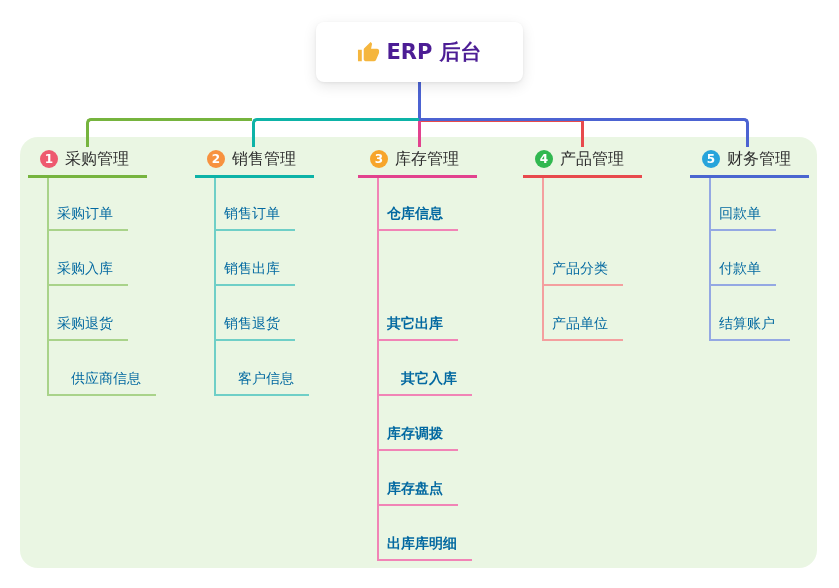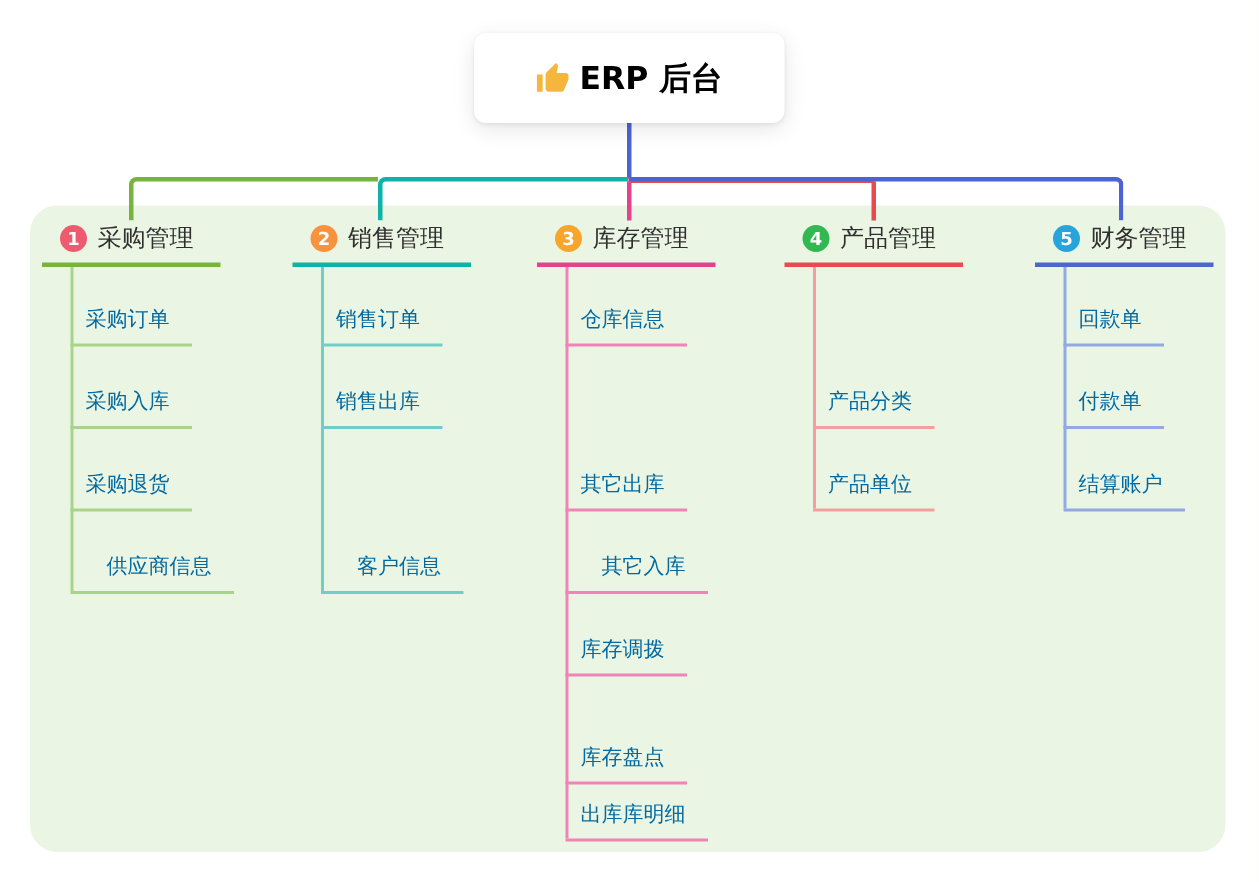--- a/index.html
+++ b/index.html
@@ -9,21 +9,21 @@
 
   
   .panel{position:absolute;left:20px;top:137px;width:797px;height:431px;
          background:#eaf6e3;border-radius:18px;}
 
   
   .root-node{position:absolute;left:316px;top:22px;width:207px;height:60px;
              background:#ffffff;border-radius:8px;
              box-shadow:0 4px 14px rgba(0,0,0,.10),0 1px 3px rgba(0,0,0,.06);
              display:flex;align-items:center;justify-content:center;gap:6px;
-             font-size:21px;font-weight:600;color:#000000;z-index:5;}
+             font-size:21px;font-weight:600;color:#4c1d95;z-index:5;}
   .root-node svg{display:block;}
 
   
   .conn{position:absolute;box-sizing:border-box;z-index:2;}
   .root-vline{left:418px;top:82px;width:3px;height:37px;background:#4c63d2;}
   .elbow-green{left:86px;top:118px;width:166px;height:29px;
                border-top:3px solid #76b43e;border-left:3px solid #76b43e;
                border-top-left-radius:5px;}
   .elbow-teal{left:252px;top:118px;width:167px;height:29px;
               border-top:3px solid #0db3a7;border-left:3px solid #0db3a7;
@@ -44,29 +44,29 @@
          display:flex;align-items:center;justify-content:center;
          color:#ffffff;font-size:12px;font-weight:bold;line-height:1;}
   .spine{position:absolute;left:19px;top:30px;width:2px;}
   .leaf{position:absolute;left:19px;box-sizing:border-box;
         padding:0 15px 5px 10px;border-bottom:2px solid;
         font-size:14px;line-height:22px;color:#0369a1;white-space:nowrap;}
 
   
   .b1 .btitle{border-color:#76b43e;} .b1 .spine{background:#a9d38a;} .b1 .leaf{border-color:#a9d38a;}
   .b2 .btitle{border-color:#0db3a7;} .b2 .spine{background:#6fcfc7;} .b2 .leaf{border-color:#6fcfc7;}
-  .b3 .btitle{border-color:#e2428e;} .b3 .spine{background:#f184b6;} .b3 .leaf{border-color:#f184b6;}
+  .b3 .btitle{border-color:#e2428e;} .b3 .spine{background:#f184b6;} .b3 .leaf{border-color:#f184b6;font-weight:bold;}
   .b4 .btitle{border-color:#e84a4d;} .b4 .spine{background:#f49f9f;} .b4 .leaf{border-color:#f49f9f;}
   .b5 .btitle{border-color:#4a66d0;} .b5 .spine{background:#94a8e3;} .b5 .leaf{border-color:#94a8e3;}
   .badge1{background:#ee5a6f;} .badge2{background:#f7923f;} .badge3{background:#f7a52b;}
   .badge4{background:#31b850;} .badge5{background:#27a4db;}
 
   
   .r0{top:54px;} .r1{top:109px;} .r2{top:164px;} .r3{top:219px;padding-left:24px;}
-  .r4{top:274px;} .r5{top:346px;} .r6{top:384px;}
+  .r4{top:274px;} .r5{top:329px;} .r6{top:384px;}
   .sp4{height:216px;} .sp7{height:381px;} .sp3{height:161px;}
 </style>
 </head>
 <body>
 
 <div class="stage">
 
   <div class="panel"></div>
 
   <div class="conn root-vline"></div>
@@ -99,20 +99,21 @@
   </div>
 
   <div class="branch b2" style="left:195px;">
     <div class="btitle">
       <span class="badge badge2">2</span>
       <span>销售管理</span>
     </div>
     <div class="spine sp4"></div>
     <div class="leaf r0">销售订单</div>
     <div class="leaf r1">销售出库</div>
+    <div class="leaf r2">销售退货</div>
     <div class="leaf r3">客户信息</div>
   </div>
 
   <div class="branch b3" style="left:358px;">
     <div class="btitle">
       <span class="badge badge3">3</span>
       <span>库存管理</span>
     </div>
     <div class="spine sp7"></div>
     <div class="leaf r0">仓库信息</div>

